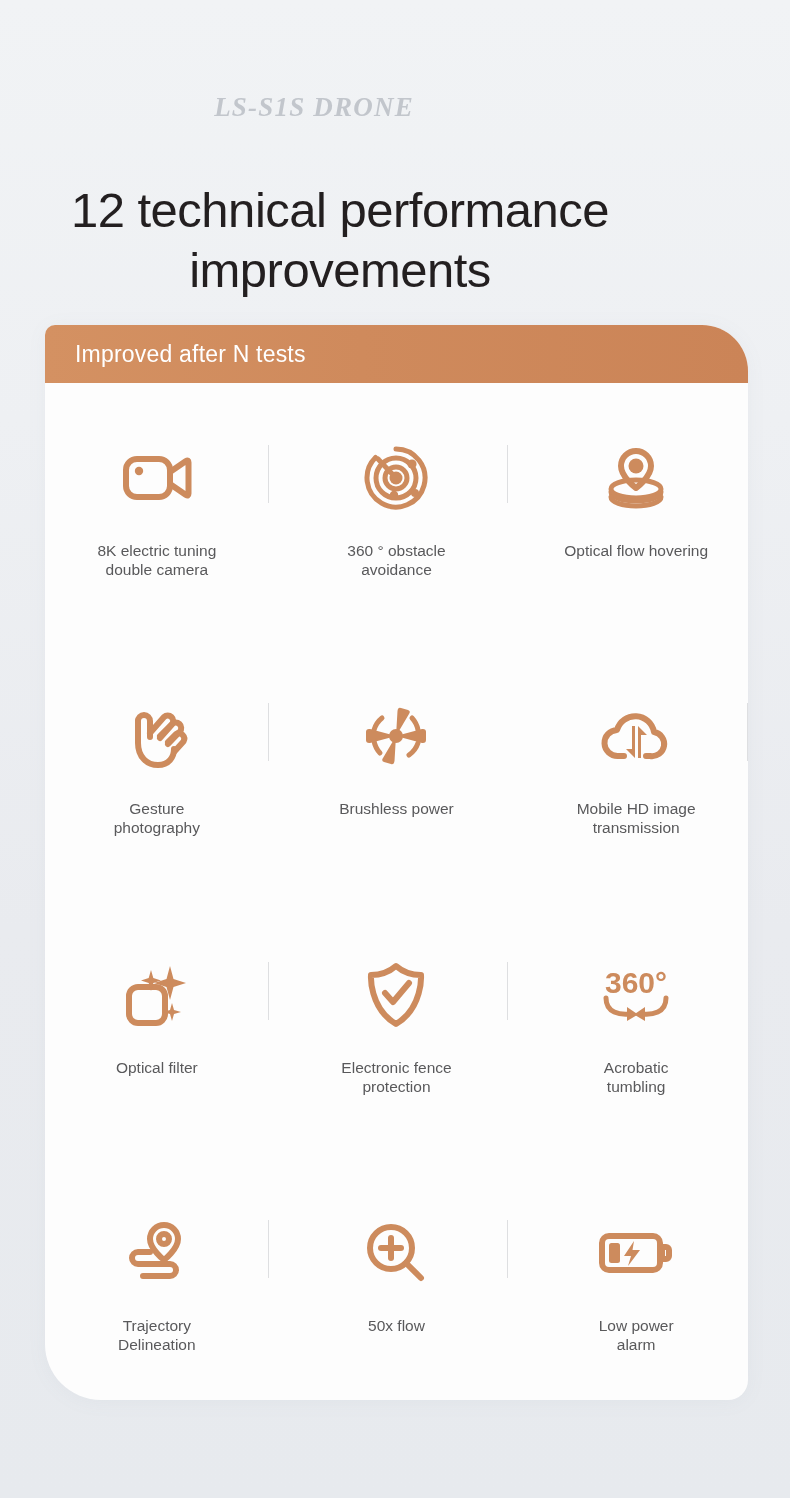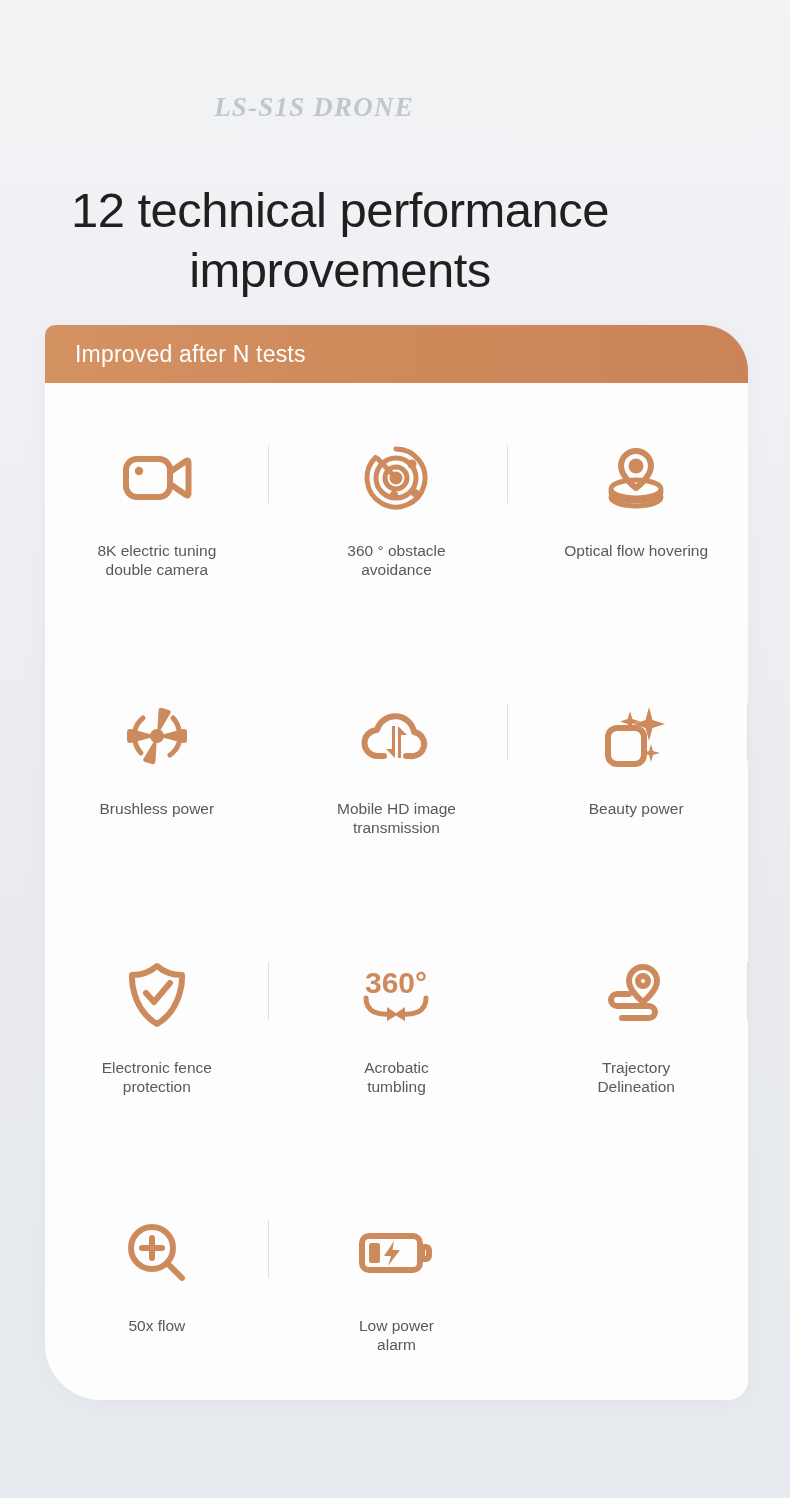--- a/index.html
+++ b/index.html
@@ -119,20 +119,33 @@
           <circle class="fl" cx="33" cy="21" r="7.5"></circle>
           <ellipse class="stt" cx="33" cy="44" rx="25" ry="9"></ellipse>
           <path class="stt" d="M8 47 a25 9 0 0 0 50 0"></path>
           <path class="stt" d="M8 52 a25 9 0 0 0 50 0"></path>
         </svg>
       </div>
       <div class="label">Optical flow hovering</div>
 
     </div>
 
+    <div class="cell">
+      <div class="iconwrap">
+        <svg width="62" height="66" viewBox="0 0 62 66">
+          <path class="st" d="M12 18 a6 6 0 0 1 12 0 l0 16"></path>
+          <path class="st" d="M12 18 l0 22 c0 14 9 22 20 22 c11 0 16 -8 16 -16"></path>
+          <path class="st" d="M24 30 L38 14 a5.5 5.5 0 0 1 8 7.5 L34 35"></path>
+          <path class="st" d="M34 33 L46 21 a5.5 5.5 0 0 1 8 7.5 L42 41"></path>
+          <path class="st" d="M42 39 L50 31 a5.5 5.5 0 0 1 7.5 7.5 L48 49"></path>
+        </svg>
+      </div>
+      <div class="label">Gesture<br>photography</div>
+      <div class="divider"></div>
+    </div>
 
     <div class="cell nodiv">
       <div class="iconwrap">
         <svg width="72" height="62" viewBox="0 0 72 62">
           <path class="fl" d="M36 31 L10 24 Q6 23.5 6 27 L6 35 Q6 38.5 10 38 Z"></path>
           <path class="fl" d="M36 31 L62 24 Q66 23.5 66 27 L66 35 Q66 38.5 62 38 Z"></path>
           <path class="fl" d="M36 31 L49 9 Q51 6 48 5 L41 3 Q38 2 37.5 6 Z"></path>
           <path class="fl" d="M36 31 L23 53 Q21 56 24 57 L31 59 Q34 60 34.5 56 Z"></path>
           <circle class="fl" cx="36" cy="31" r="7"></circle>
           <path class="stt" d="M52 13 a24 24 0 0 1 6 12"></path>
@@ -159,21 +172,21 @@
 
     <div class="cell">
       <div class="iconwrap">
         <svg width="66" height="66" viewBox="0 0 66 66">
           <rect class="st" x="5" y="25" width="36" height="36" rx="9"></rect>
           <path class="fl" d="M46 4 L49.5 17 L62 21 L49.5 25 L46 38 L42.5 25 L30 21 L42.5 17 Z"></path>
           <path class="fl" d="M27 8 L29.3 16 L37 18.5 L29.3 21 L27 29 L24.7 21 L17 18.5 L24.7 16 Z"></path>
           <path class="fl" d="M48 41 L50 48 L57 50 L50 52 L48 59 L46 52 L39 50 L46 48 Z"></path>
         </svg>
       </div>
-      <div class="label">Beauty power</div>
+      <div class="label">Optical filter</div>
       <div class="divider"></div>
     </div>
 
     <div class="cell">
       <div class="iconwrap">
         <svg width="60" height="66" viewBox="0 0 60 66">
           <path class="st" d="M30 4 C22 11 12 13 5 13 C5 13 3 46 30 62 C57 46 55 13 55 13 C48 13 38 11 30 4 Z"></path>
           <path class="st" d="M19 31 L27 40 L43 21" stroke-width="6.5"></path>
         </svg>
       </div>

